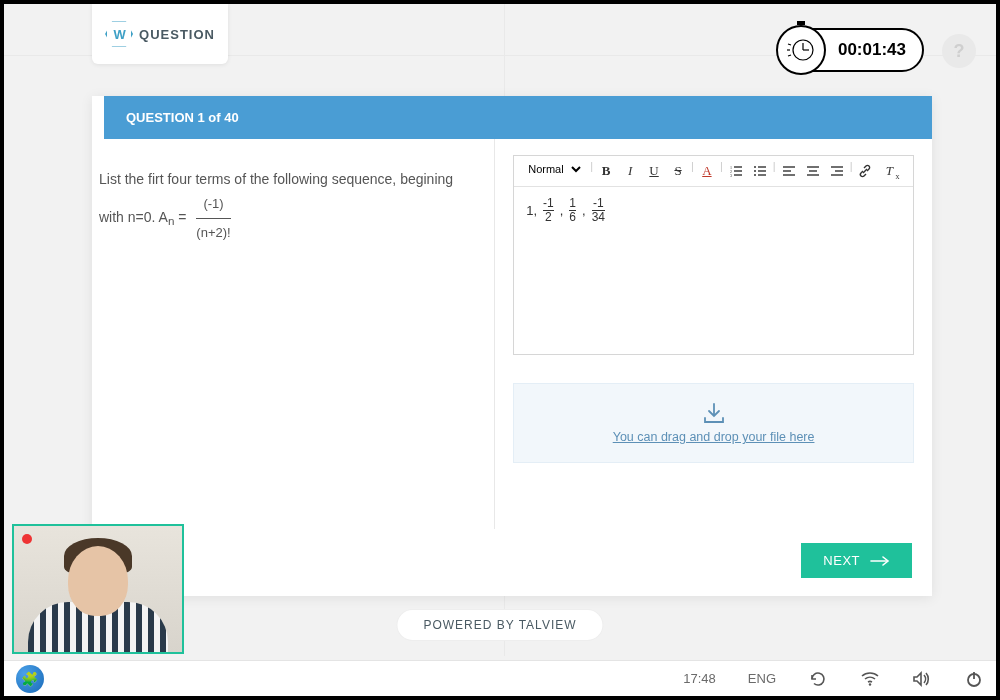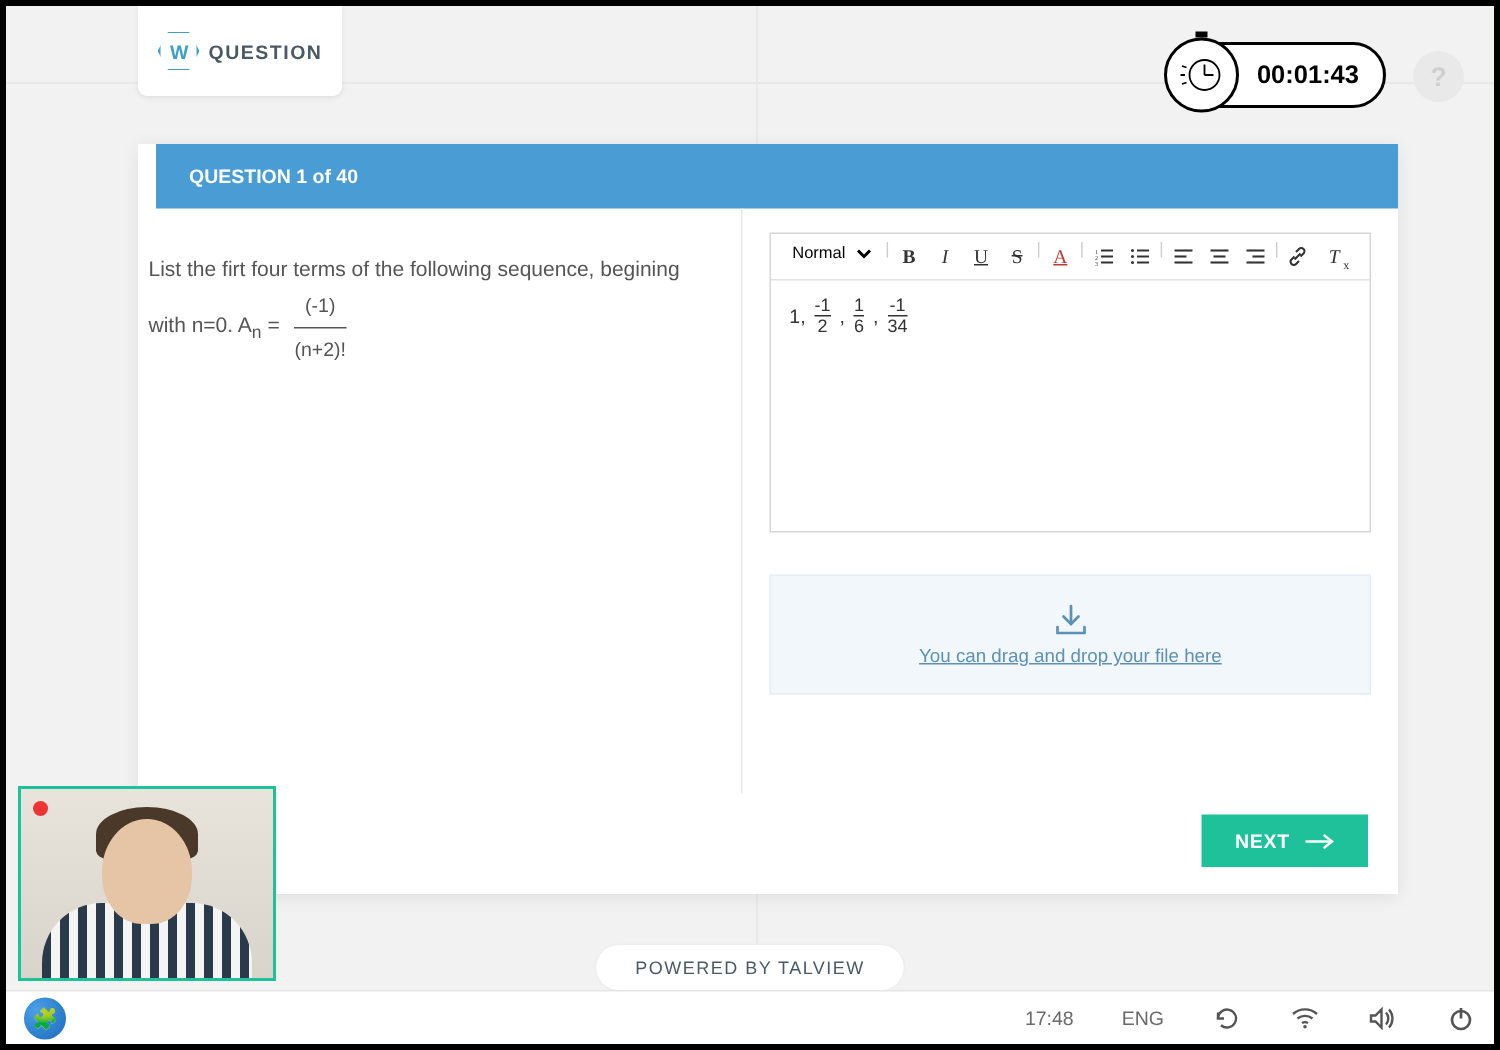--- a/index.html
+++ b/index.html
@@ -233,31 +233,31 @@
   display: flex;
   justify-content: flex-end;
   padding: 14px 20px 18px;
 }
 .next-btn {
   background: #1fc19b;
   color: #fff;
   border: none;
   padding: 10px 22px;
   font-size: 13px;
-  font-weight: 700;
+  font-weight: 400;
   letter-spacing: 0.5px;
   cursor: pointer;
   display: flex; align-items: center; gap: 10px;
 }
 
 
 .powered {
   position: absolute;
   left: 50%; transform: translateX(-50%);
-  bottom: 36px;
+  bottom: 56px;
   background: #fff;
   padding: 8px 26px;
   border-radius: 18px;
   font-size: 12px;
   letter-spacing: 1px;
   color: #4a5a63;
   box-shadow: 0 0 0 1px #eee;
 }
 
 

